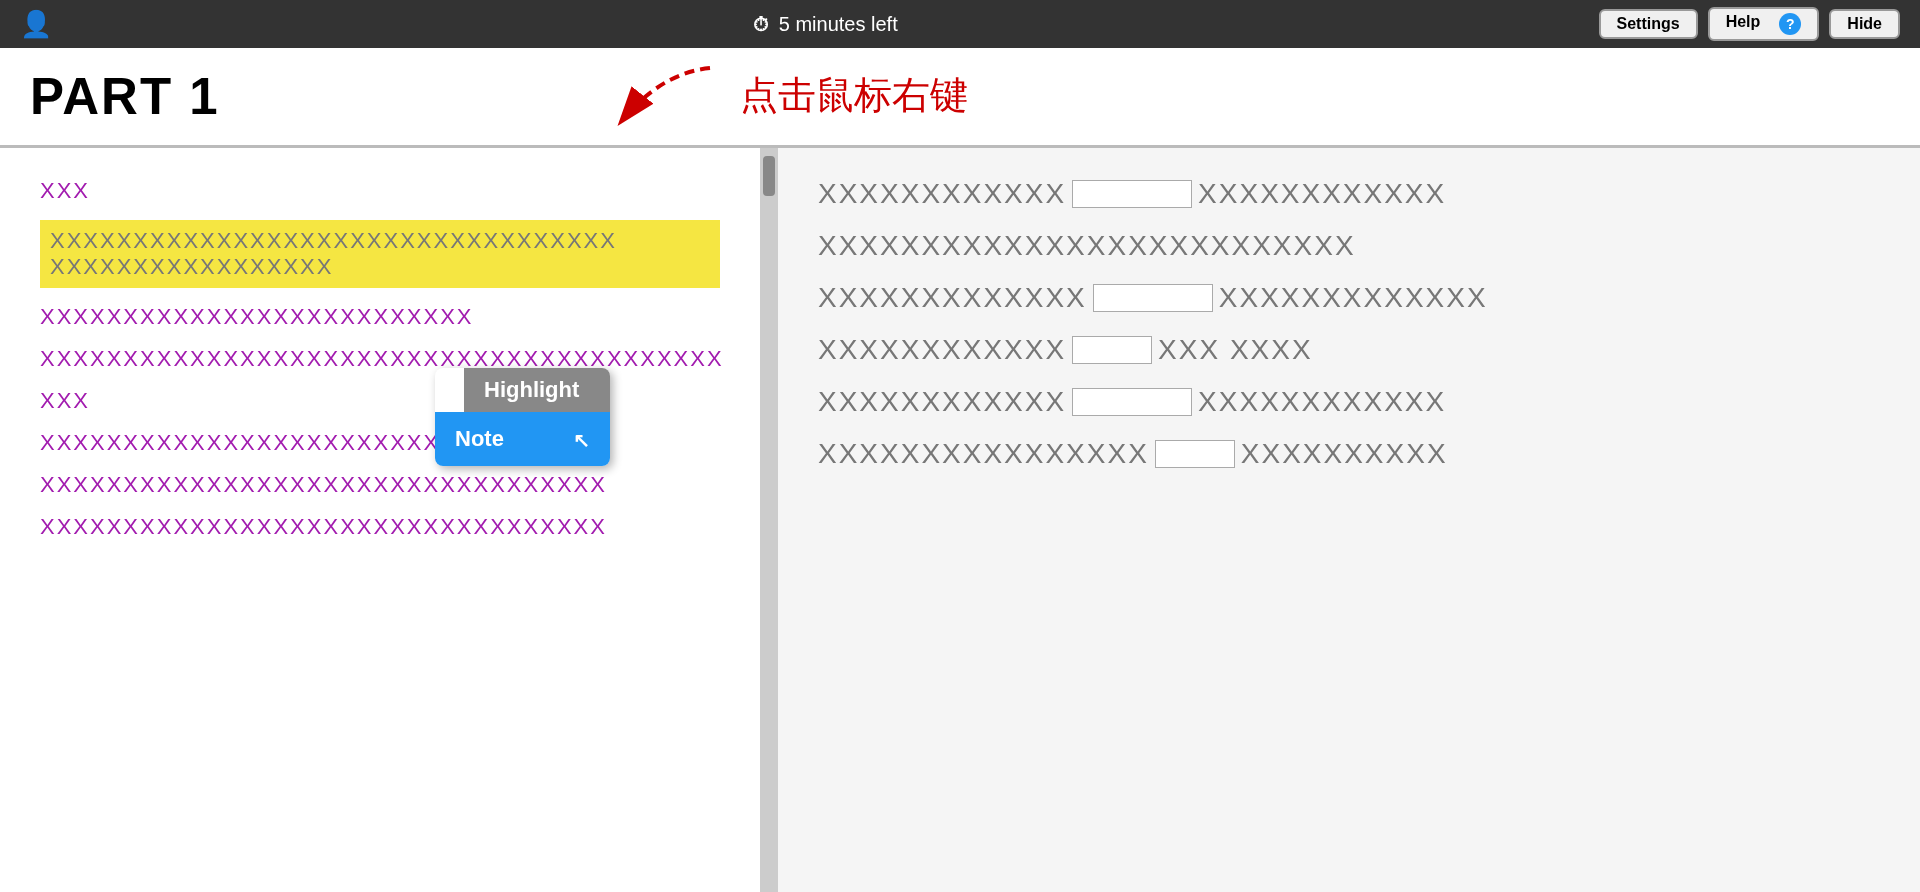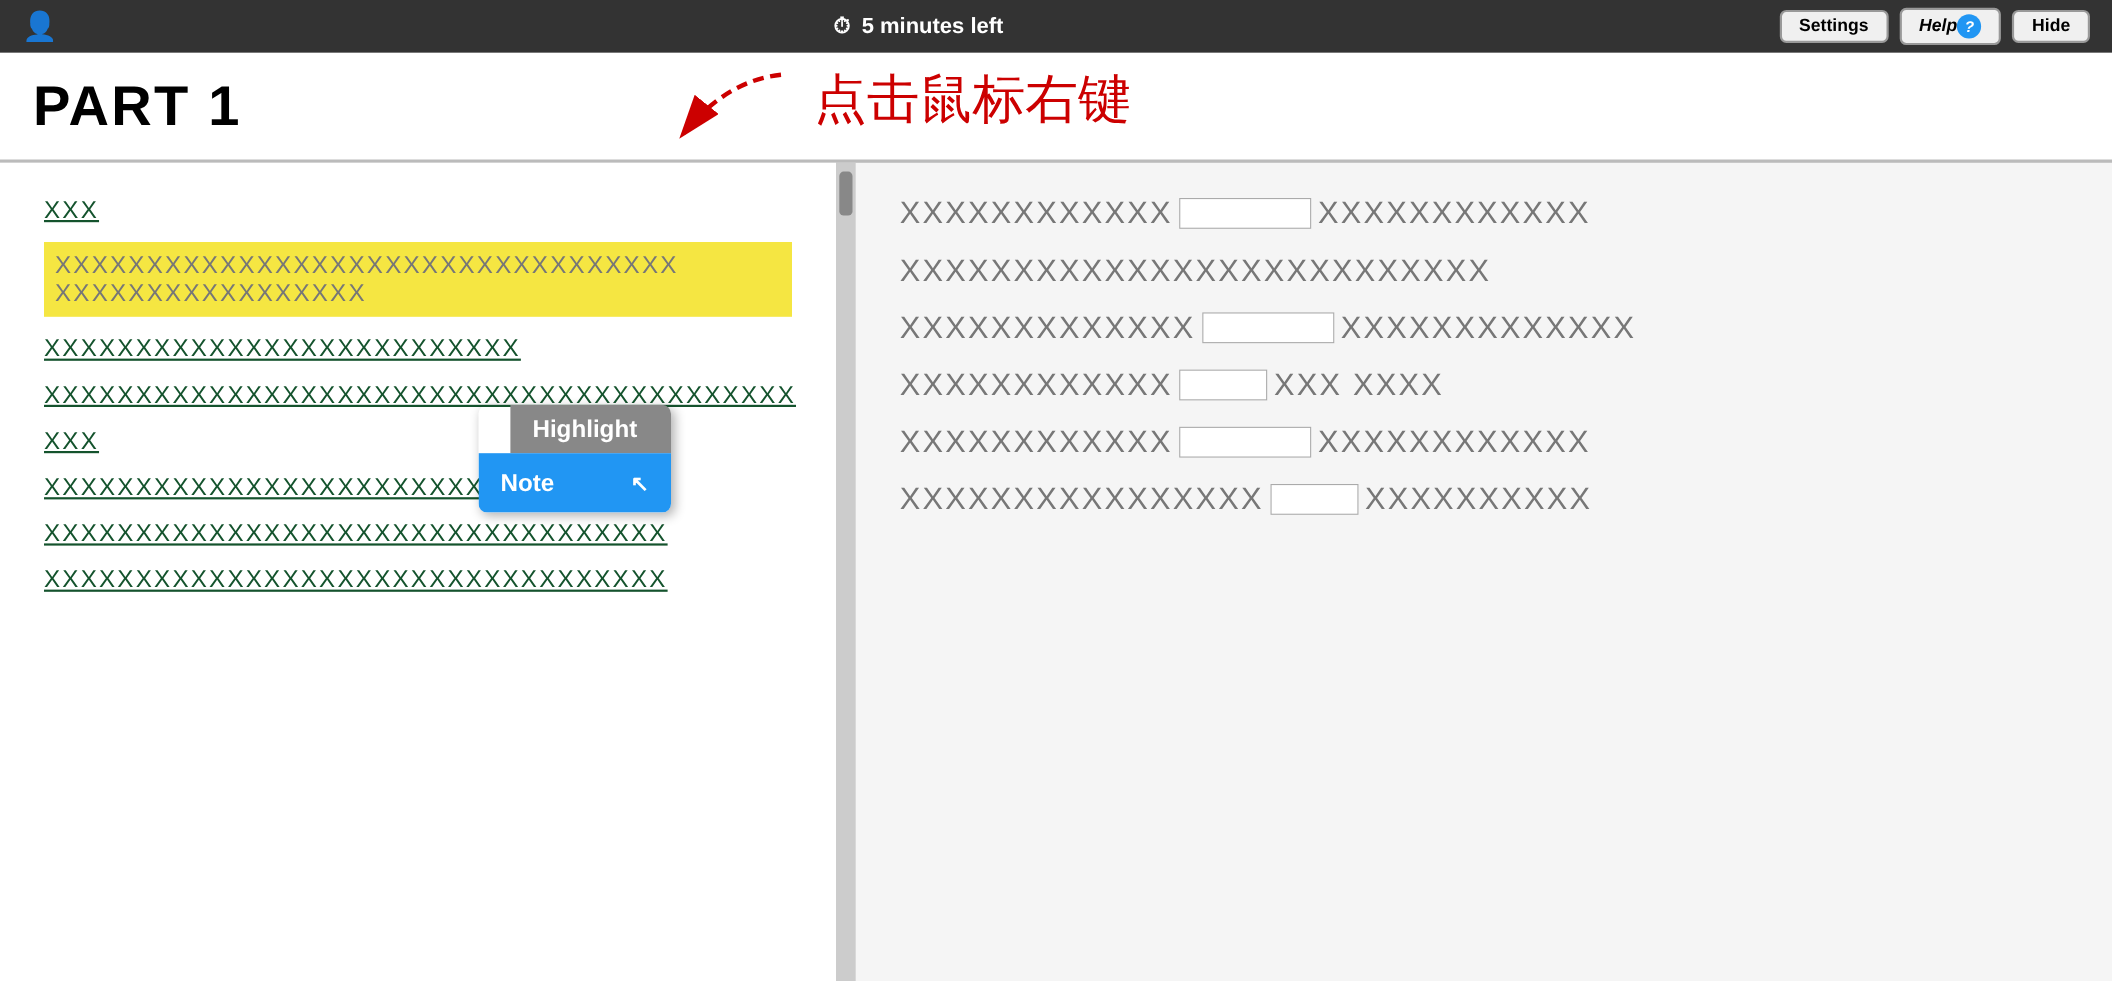--- a/index.html
+++ b/index.html
@@ -13,32 +13,32 @@
       display: flex;
       align-items: center;
       justify-content: space-between;
       padding: 0 20px;
     }
     .topbar-left { display: flex; align-items: center; }
     .topbar-center { display: flex; align-items: center; gap: 10px; color: white; font-size: 22px; font-weight: bold; }
     .topbar-right { display: flex; align-items: center; gap: 10px; }
     .user-icon { color: white; font-size: 26px; }
     .timer-icon { color: white; font-size: 20px; }
-    .timer-text { color: white; font-size: 20px; font-weight: bold; }
+    .timer-text { color: white; font-size: 20px; font-weight: normal; }
 
     .btn {
       background: #f0f0f0;
       border: 2px solid #999;
       border-radius: 6px;
       padding: 4px 16px;
       font-size: 16px;
       cursor: pointer;
       font-weight: bold;
     }
-    .btn-help { display: flex; align-items: center; gap: 0; font-style: italic; }
+    .btn-help { display: flex; gap: 19px; }
     .help-badge {
       background: #2196F3;
       color: white;
       border-radius: 50%;
       width: 22px;
       height: 22px;
       display: flex; align-items: center; justify-content: center;
       font-size: 14px; font-weight: bold;
     }
 
@@ -52,24 +52,24 @@
       height: 100px;
       position: relative;
     }
     .part-title {
       font-size: 51px;
       font-weight: bold;
       letter-spacing: 2px;
     }
     .chinese-text {
       font-family: serif;
-      font-size: 48px;
+      font-size: 38px;
       color: #cc0000;
       white-space: nowrap;
-      margin-top: 5px;
+      margin-top: 17px;
       text-align: right;
     }
 
     
     .main-content {
       display: flex;
       width: 100%;
       height: calc(892px - 48px - 100px);
       background: #e8e8e8;
     }
@@ -103,24 +103,23 @@
     
     .right-panel {
       flex: 1;
       background: #f5f5f5;
       padding: 30px 40px;
     }
 
     
     .text-line {
       font-size: 22px;
-      color: #14532d;
+      color: #a21caf;
       letter-spacing: 2px;
       margin-bottom: 16px;
-      text-decoration: underline;
     }
     .highlighted-text {
       font-size: 22px;
       color: #777;
       letter-spacing: 2px;
       background: #f5e642;
     }
 
     
     .context-menu {

